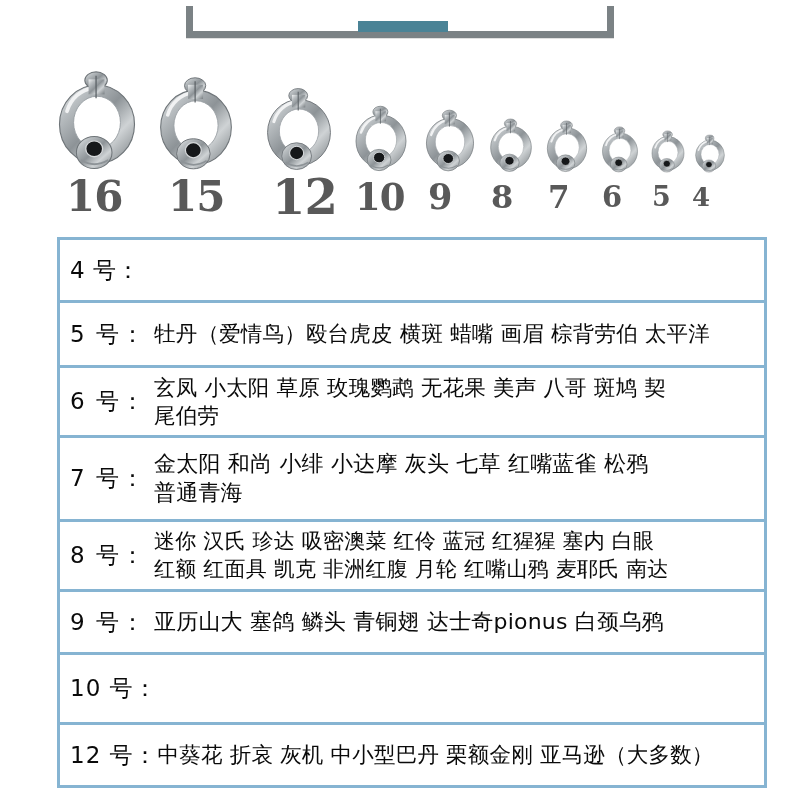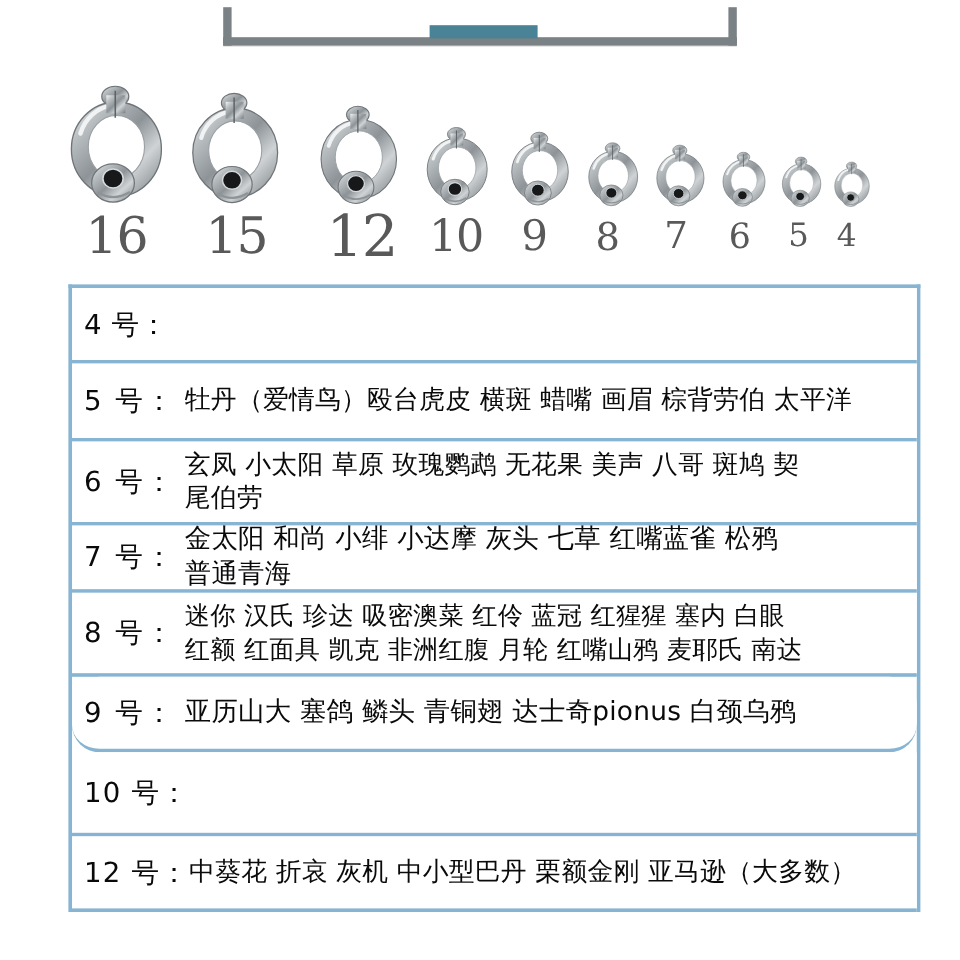--- a/index.html
+++ b/index.html
@@ -74,23 +74,22 @@
   .sizes {
     position: absolute;
     left: 0;
     top: 176px;
     width: 800px;
     height: 46px;
   }
   .size-num {
     position: absolute;
     top: 0;
-    text-align: center;
     font-family: "DejaVu Serif", "Liberation Serif", serif;
-    font-weight: 400;
+    font-weight: 700;
     color: #595959;
     line-height: 42px;
     letter-spacing: -1px;
   }
 
   
   .table {
     position: absolute;
     left: 57px;
     top: 237px;
@@ -125,23 +124,23 @@
     line-height: 1.30;
     letter-spacing: 0.2px;
     overflow: hidden;
     padding-right: 2px;
   }
   .row-items .ln { display: block; white-space: nowrap; }
 
   .row.r4  { height: 63px; }
   .row.r5  { height: 65px; }
   .row.r6  { height: 70px; justify-content: flex-end; }
-  .row.r7  { height: 56px; }
+  .row.r7  { height: 84px; }
   .row.r8  { height: 70px; }
-  .row.r9  { height: 63px; border-radius: 23px; }
+  .row.r9  { height: 63px; }
   .row.r10 { height: 70px; }
   .row.r12 { height: 63px; }
 
   .row.r5  .row-items { font-size: 21.5px; }
   .row.r6  .row-items { font-size: 21.5px; }
   .row.r8  .row-items { font-size: 21px; }
   .row.r10 .row-items { font-size: 21.5px; }
   .row.r12 .row-items { font-size: 21.5px; }
 
   .row.r5  .row-label,

